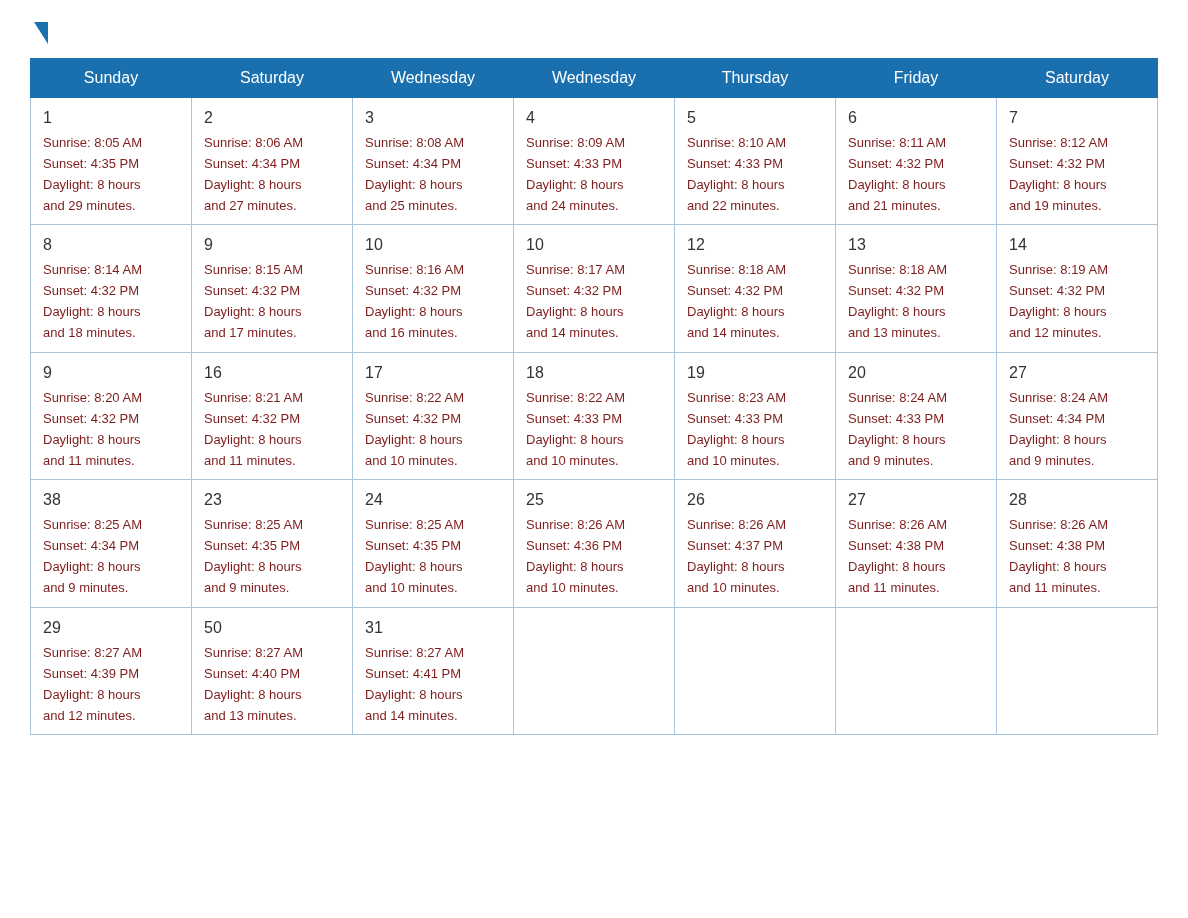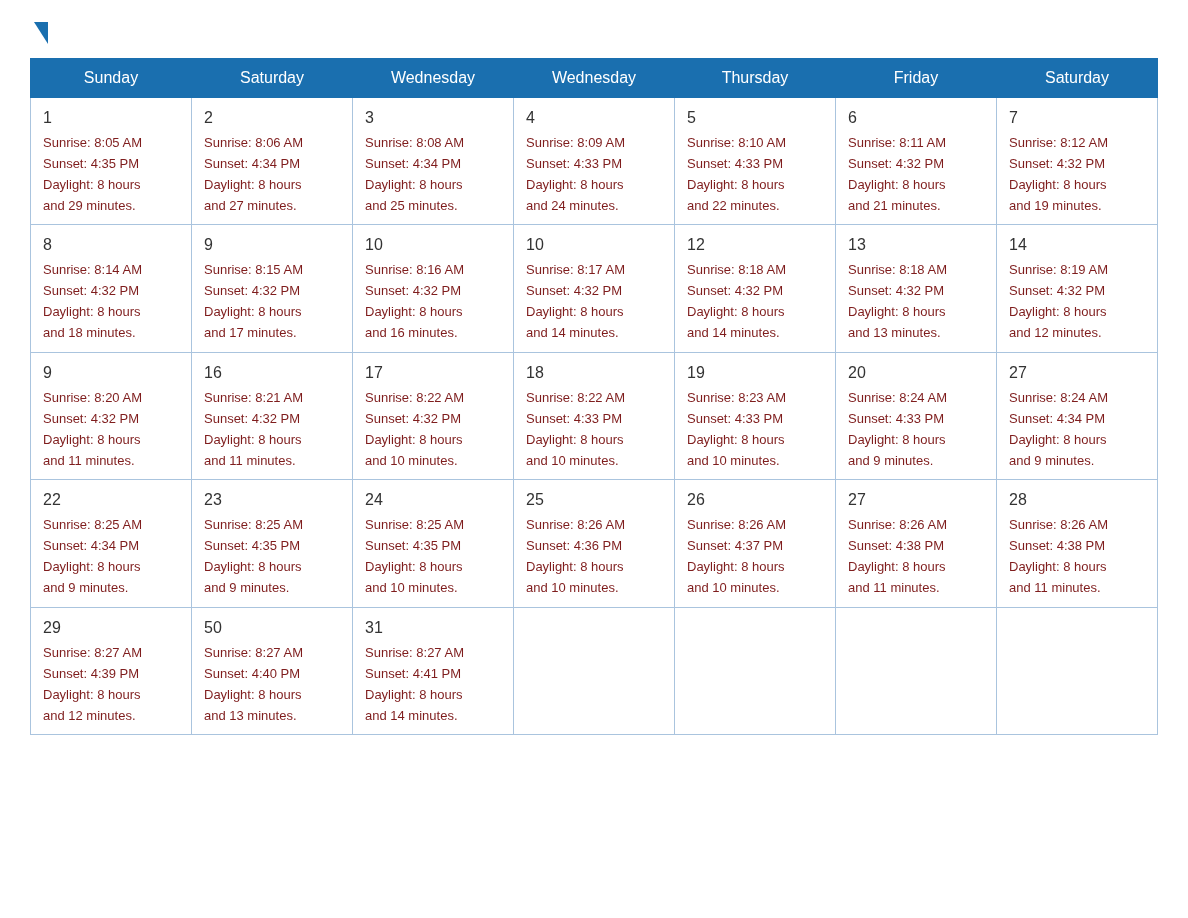--- a/index.html
+++ b/index.html
@@ -213,21 +213,21 @@
           <span class="day-number">20</span>
           <span class="day-info">Sunrise: 8:24 AM<br>Sunset: 4:33 PM<br>Daylight: 8 hours<br>and 9 minutes.</span>
         </td>
         <td>
           <span class="day-number">27</span>
           <span class="day-info">Sunrise: 8:24 AM<br>Sunset: 4:34 PM<br>Daylight: 8 hours<br>and 9 minutes.</span>
         </td>
       </tr>
       <tr>
         <td>
-          <span class="day-number">22</span>
+          <span class="day-number">38</span>
           <span class="day-info">Sunrise: 8:25 AM<br>Sunset: 4:34 PM<br>Daylight: 8 hours<br>and 9 minutes.</span>
         </td>
         <td>
           <span class="day-number">23</span>
           <span class="day-info">Sunrise: 8:25 AM<br>Sunset: 4:35 PM<br>Daylight: 8 hours<br>and 9 minutes.</span>
         </td>
         <td>
           <span class="day-number">24</span>
           <span class="day-info">Sunrise: 8:25 AM<br>Sunset: 4:35 PM<br>Daylight: 8 hours<br>and 10 minutes.</span>
         </td>

